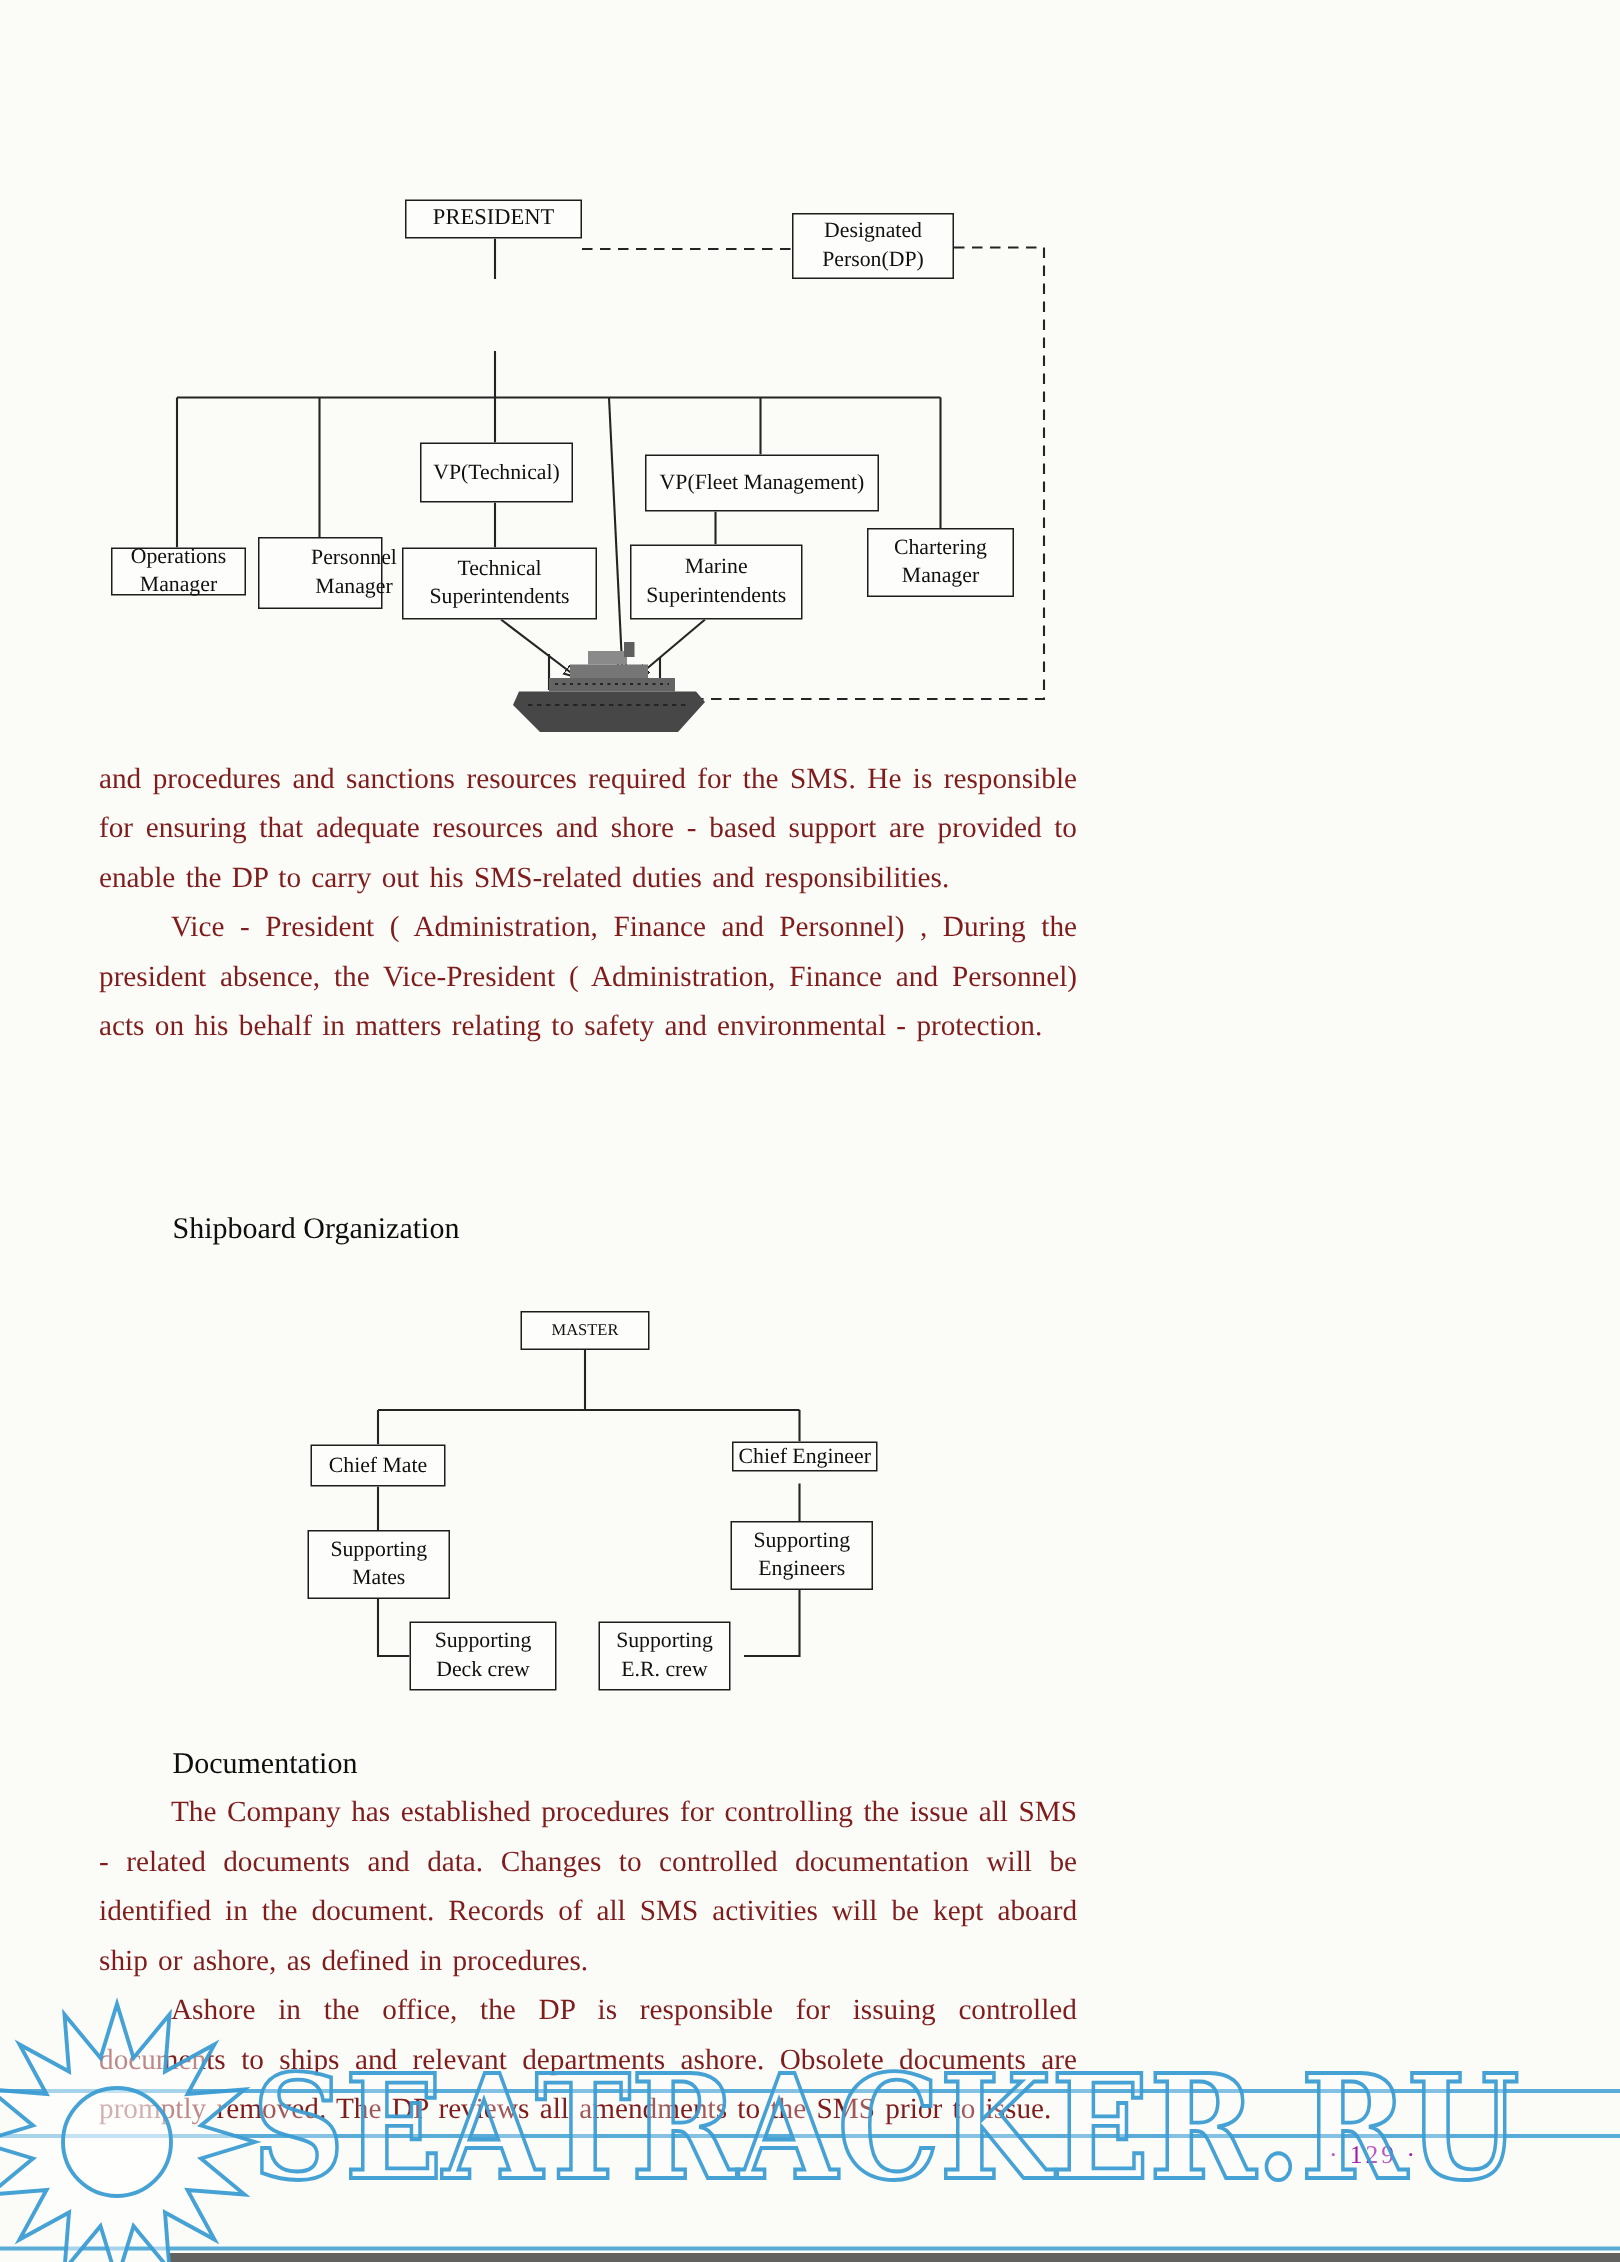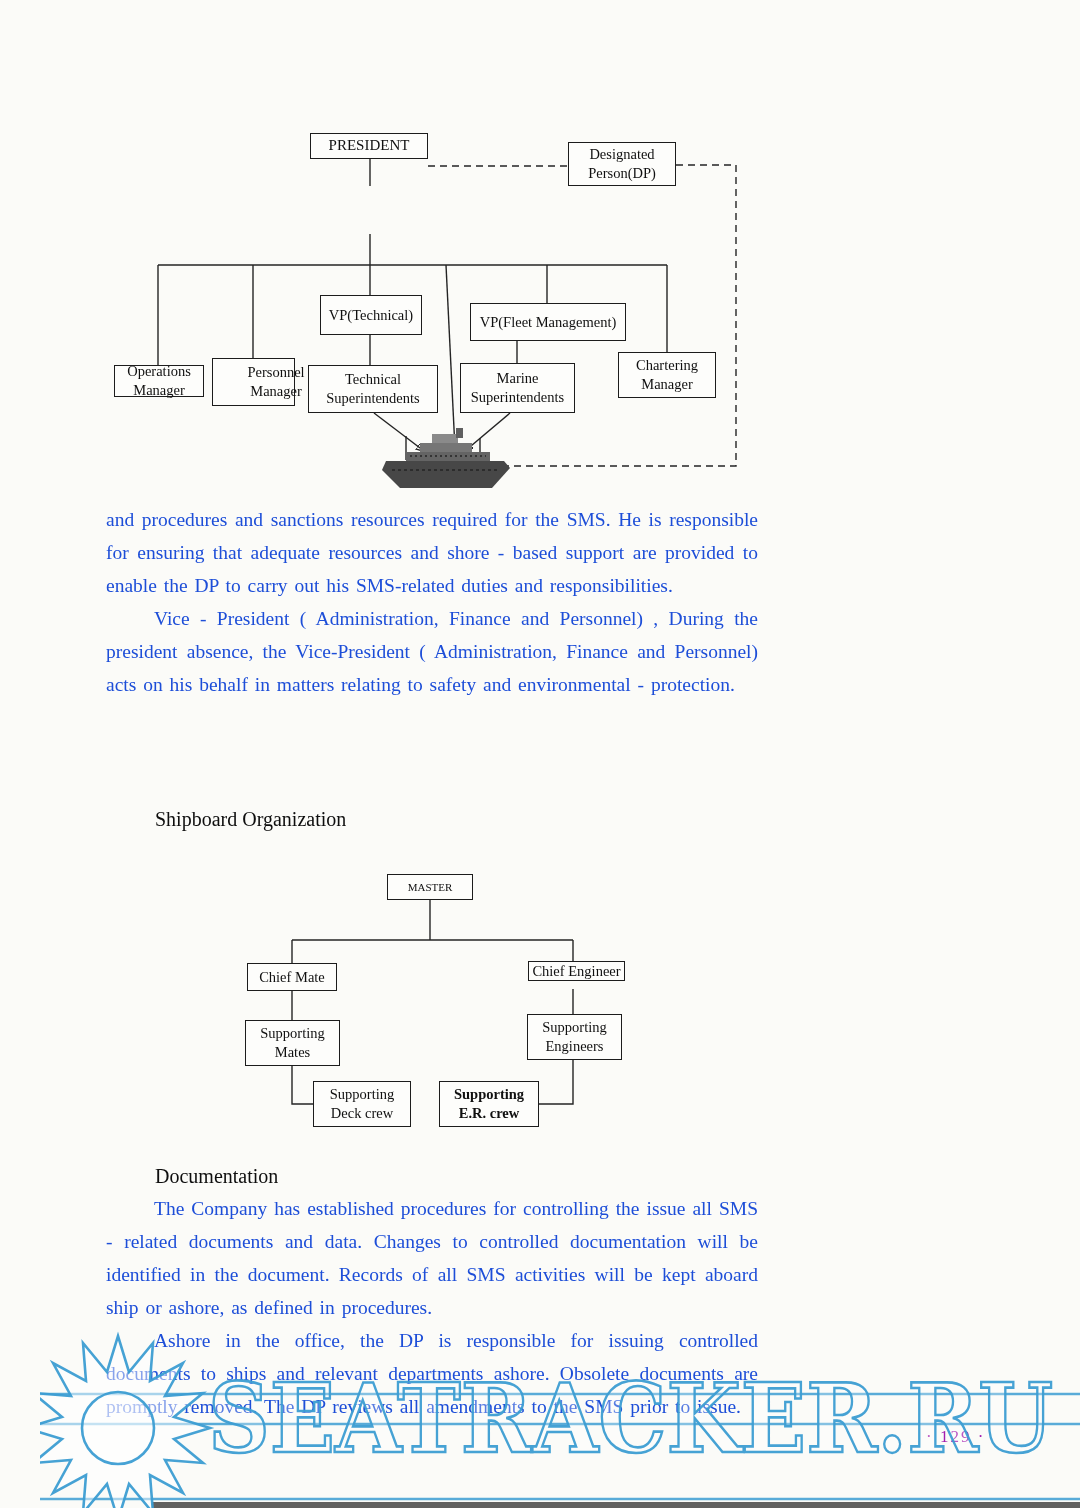--- a/index.html
+++ b/index.html
@@ -4,39 +4,39 @@
 <style>
   html,body{margin:0;padding:0;}
   body{
     width:1080px;height:1508px;
     background:#fbfbf8;
     font-family:"Liberation Serif",serif;
     position:relative;
     overflow:hidden;
     color:#151515;
   }
-  .page{position:absolute;inset:0;margin-left:40px;}
+  .page{position:absolute;inset:0;}
   svg.connectors{position:absolute;left:0;top:0;pointer-events:none;}
   svg.connectors line, svg.connectors path{stroke:#242424;stroke-width:1.4;fill:none;}
   svg.connectors .dash{stroke-dasharray:7 5;}
   .obox{
     position:absolute;
     border:1.4px solid #1c1c1c;
     background:#fdfdfb;
     display:flex;align-items:center;justify-content:center;
     text-align:center;
     font:14.5px/1.3 "Liberation Serif",serif;
     color:#101010;
     padding:2px 3px;box-sizing:border-box;
   }
   .text-block{position:absolute;left:66px;width:652px;}
   .para{
     margin:0;
     font:19.5px/33px "Liberation Serif",serif;
-    color:#1d4ed8;
+    color:#7f1d1d;
     text-align:justify;
     text-align-last:left;
     word-spacing:2px;
   }
   .indent{text-indent:48px;}
   .noindent{text-indent:0;}
   h2.sec{
     position:absolute;left:115px;margin:0;
     font-weight:normal;font-size:20px;line-height:26px;
     font-family:"Liberation Serif",serif;color:#0e0e0e;
@@ -122,21 +122,21 @@
   </div>
 
   <h2 class="sec" style="top:806px;">Shipboard Organization</h2>
 
   <div class="obox" style="left:347px;top:874px;width:86px;height:26px;font-size:11px;">MASTER</div>
   <div class="obox" style="left:207px;top:963px;width:90px;height:28px;">Chief Mate</div>
   <div class="obox" style="left:488px;top:961px;width:97px;height:20px;">Chief Engineer</div>
   <div class="obox" style="left:205px;top:1020px;width:95px;height:46px;">Supporting Mates</div>
   <div class="obox" style="left:487px;top:1014px;width:95px;height:46px;">Supporting Engineers</div>
   <div class="obox" style="left:273px;top:1081px;width:98px;height:46px;">Supporting Deck crew</div>
-  <div class="obox" style="left:399px;top:1081px;width:100px;height:46px;font-weight:bold;">Supporting E.R. crew</div>
+  <div class="obox" style="left:399px;top:1081px;width:88px;height:46px;">Supporting E.R. crew</div>
 
   <h2 class="sec" style="top:1163px;">Documentation</h2>
   <div class="text-block" style="top:1192px;">
     <p class="para indent">The Company has established procedures for controlling the issue all SMS - related documents and data.  Changes to controlled documentation will be identified in the document.  Records of all SMS activities will be kept aboard ship or ashore, as defined in procedures.</p>
     <p class="para indent">Ashore in the office, the DP is responsible for issuing controlled documents to ships and relevant departments ashore.  Obsolete documents are promptly removed.  The DP reviews all amendments to the SMS prior to issue.</p>
   </div>
 
   <div class="pagenum">· 129 ·</div>
 
   <div class="bottom-edge"></div>

